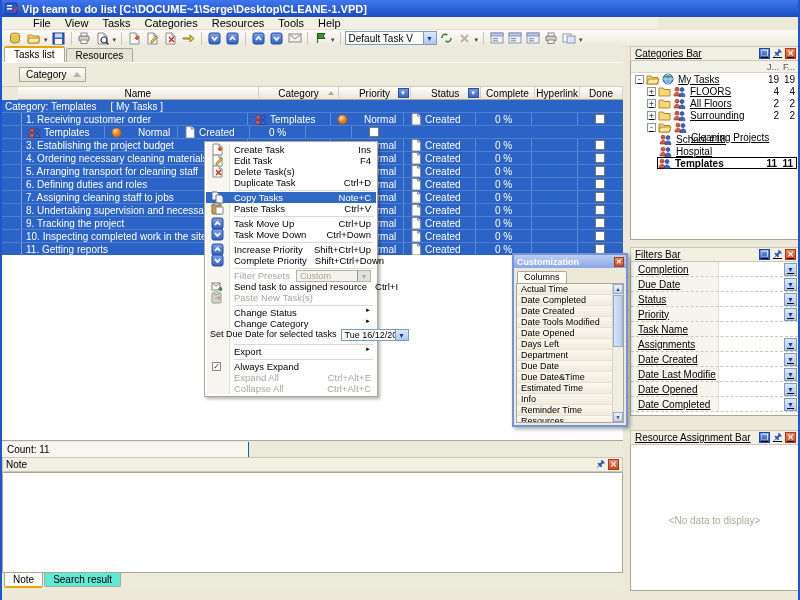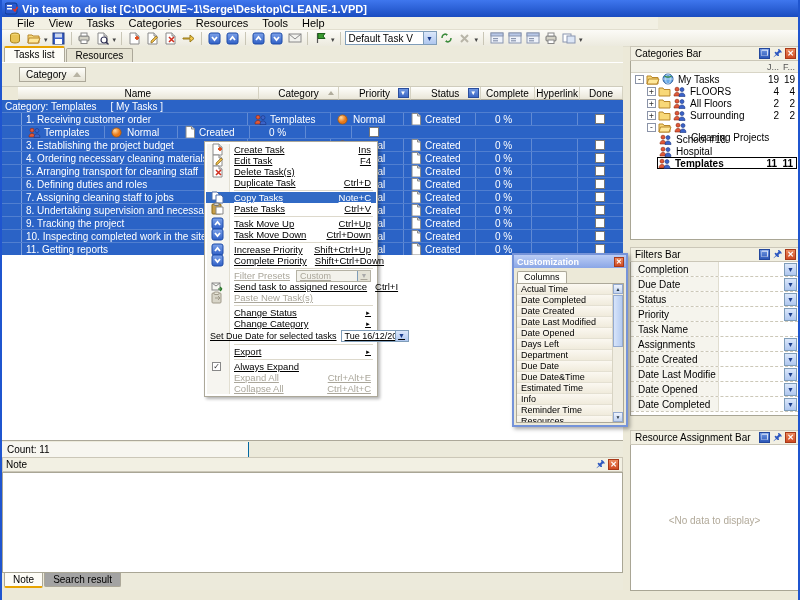--- a/index.html
+++ b/index.html
@@ -4,21 +4,21 @@
 <style>
   * { margin:0; padding:0; box-sizing:border-box; font-family:"Liberation Sans", sans-serif; }
   html,body { width:800px; height:600px; }
   body { position:relative; background:#ece9d8; overflow:hidden; font-size:11px; border-left:2px solid #1f55cf; border-right:2px solid #1f55cf; }
 
   
   .titlebar { position:absolute; left:0; top:0; width:796px; height:17px;
     background:linear-gradient(#3f77ee,#1a4cc0); color:#fff; font-weight:bold;
     display:flex; align-items:center; gap:4px; padding-left:3px; font-size:11px; white-space:nowrap; overflow:hidden; }
   .menubar { position:absolute; left:0; top:17px; width:656px; height:13px; background:#f2f0e3;
-    display:flex; align-items:center; padding-left:8px; border-bottom:1px solid #e2dfcf;}
+    display:flex; align-items:center; padding-left:24px; border-bottom:1px solid #e2dfcf;}
   .menu-item { padding:0 7px; font-size:11px; }
   .toolbar { position:absolute; left:0; top:30px; width:796px; height:17px;
     background:linear-gradient(#fcfbf7,#ecead e0); background:linear-gradient(#fcfbf7,#eceade);
     display:flex; align-items:center; gap:1px; padding-left:5px; border-bottom:1px solid #e0ddcd;}
   .tb-icon { width:17px; height:15px; display:flex; align-items:center; justify-content:center; }
   .tb-sep { width:1px; height:13px; background:#c9c6b6; margin:0 3px; }
   .tb-caret { font-size:7px; color:#444; margin:0 1px; transform:translateY(2px); }
   .tb-combo { height:14px; width:92px; background:#fff; border:1px solid #7f9db9; display:flex; align-items:center; font-size:10px; }
   .tb-combo .v { flex:1; padding-left:3px; white-space:nowrap; overflow:hidden; }
   .dd-btn { width:13px; height:100%; background:linear-gradient(#dce8fb,#afc7ef); border-left:1px solid #7f9db9;
@@ -45,41 +45,41 @@
   .th .hdd { position:absolute; right:1px; top:1px; width:11px; height:10px;
     background:linear-gradient(#6f97e2,#3b66c4); border:1px solid #2a4e9e; color:#fff; font-size:6px;
     display:flex;align-items:center;justify-content:center; }
   .tbody { position:absolute; left:0; top:100px; width:621px; height:340px; background:#fff; overflow:hidden; }
   .grow { height:12px; background:#2b63c6; color:#fff; font-size:10px; display:flex; align-items:center; padding-left:3px; gap:14px; }
   .trow { height:13px; display:flex; background:#2b63c6; color:#fff; font-size:10px; border-top:1px solid rgba(255,255,255,.18); }
   .trow .gut { width:20px; border-right:1px solid rgba(255,255,255,.38); flex:none; }
   .cell { display:flex; align-items:center; overflow:hidden; white-space:nowrap; border-right:1px solid rgba(255,255,255,.25); }
   .c-name { width:226px; padding-left:4px; }
   .c-cat { width:83px; padding-left:6px; gap:3px; }
-  .c-pri { width:73px; padding-left:6px; gap:5px;text-align:right; }
+  .c-pri { width:73px; padding-left:6px; gap:16px;text-align:right; }
   .c-sta { width:72px; padding-left:6px; gap:3px; }
   .c-com { width:56px; justify-content:center; }
   .c-hyp { width:46px; }
   .c-done { width:44px; justify-content:center; border-right:none; }
   .chk { width:10px; height:10px; background:#fff; border:1px solid #777; }
 
   
   .countbar { position:absolute; left:0; top:440px; width:621px; height:16px; background:#eceadb; border-top:1px solid #aca899; }
   .countbox { position:absolute; left:0; top:1px; width:247px; height:15px; background:#f7f6f0; border-right:1px solid #0369a1;
     font-size:10px; padding:2px 0 0 5px; }
   .noteheader { position:absolute; left:0; top:457px; width:621px; height:15px; background:#f2f0e3;
     border:1px solid #cbc7b8; display:flex; align-items:center; justify-content:space-between; padding:0 3px; font-size:10px; }
   .notebody { position:absolute; left:0; top:472px; width:621px; height:101px; background:#fff; border:1px solid #a9a695; }
   .btabs { position:absolute; left:0; top:573px; width:621px; height:17px; background:#eceadb; display:flex; align-items:flex-start; padding-left:2px; }
-  .btab { padding:1px 8px; border:1px solid #aca899; border-top:none; background:#a3a3a3; font-size:10px; height:14px; border-radius:0 0 2px 2px; margin-right:1px;}
+  .btab { padding:1px 8px; border:1px solid #aca899; border-top:none; background:#5eead4; font-size:10px; height:14px; border-radius:0 0 2px 2px; margin-right:1px;}
   .btab.active { background:#fdfcf6; border-bottom:2px solid #e8a400; height:15px; }
   .bottomstrip { position:absolute; left:0; top:590px; width:796px; height:10px; background:#ece9d8; }
 
   
-  .panel { position:absolute; left:628px; width:169px; }
+  .panel { position:absolute; left:628px; width:169px;text-decoration:underline; }
   .phead { height:15px; background:#f2f0e3; border:1px solid #cbc7b8; display:flex; align-items:center;
     justify-content:space-between; padding:0 2px 0 4px; font-size:10px; }
   .pbtns { display:flex; gap:2px; }
   .pbtn { width:11px; height:11px; display:flex; align-items:center; justify-content:center; font-size:8px; }
   .pbtn.restore { background:linear-gradient(#6f97e2,#2d58b8); border:1px solid #23479c; color:#fff; }
   .pbtn.pinb { color:#2d58c0; font-size:10px; }
   .pbtn.closeb { background:linear-gradient(#ec8a5e,#cf4a22); border:1px solid #a83818; color:#fff; font-weight:bold; font-size:8px;}
   .pbody { background:#fff; border:1px solid #a9a695; border-top:none; position:relative; }
 
   .cb-gridhead { height:12px; background:#f2f1e7; border-bottom:1px solid #d8d5c6; position:relative; font-size:9px; color:#555; }
@@ -100,22 +100,22 @@
   .f-dd { width:13px; height:13px; margin-right:1px; background:linear-gradient(#dce8fb,#afc7ef);
     border:1px solid #7f9db9; color:#1a3c8c; font-size:7px; display:flex; align-items:center; justify-content:center; }
 
   .nodata { position:absolute; left:0; right:0; top:48%; text-align:center; color:#b1a999; font-size:10px; }
 
   
   .ctx { position:absolute; left:202px; top:141px; width:174px; background:#fff; border:1px solid #aca899;
     box-shadow:2px 2px 3px rgba(0,0,0,.3); z-index:50; padding:2px 1px; }
   .ctx::before { content:""; position:absolute; left:2px; top:2px; bottom:2px; width:22px;
     background:#f6f5f0; border-right:1px solid #e2dfd2; }
-  .mi { height:11px; display:flex; align-items:center; position:relative; padding:0 5px 0 28px;
-    font-size:9.5px; white-space:nowrap;text-decoration:underline; }
+  .mi { height:11px; display:flex; align-items:flex-start; position:relative; padding:0 5px 0 28px;
+    font-size:9.5px; white-space:nowrap; }
   .mi .ic { position:absolute; left:5px; top:0; height:11px; display:flex; align-items:center; }
   .mi .sc { margin-left:auto; padding-left:8px; }
   .mi.hl { background:#316ac5; color:#fff; }
   .mi.dis { color:#aaa69a; }
   .mi .sub { margin-left:auto; font-size:6px; }
   .msep { height:4px; position:relative; }
   .msep::after { content:""; position:absolute; left:28px; right:3px; top:2px; height:1px; background:#ddd9cc; }
   .mcombo { flex:1; height:12px; border:1px solid #b5b2a5; background:#f3f2ec; color:#aaa69a;
     display:flex; align-items:center; margin-left:6px; font-size:9px; }
   .mcombo .v { flex:1; padding-left:3px; }
@@ -1339,21 +1339,21 @@
     <span>Customization</span>
     <span class="cust-close">✕</span>
   </div>
   <div class="cust-tabs">
     <span class="cust-tab">Columns</span>
   </div>
   <div class="cust-list" id="custlist">
     <div class="cust-item">Actual Time</div>
       <div class="cust-item">Date Completed</div>
       <div class="cust-item">Date Created</div>
-      <div class="cust-item">Date Last Modified</div>
+      <div class="cust-item">Date Tools Modified</div>
       <div class="cust-item">Date Opened</div>
       <div class="cust-item">Days Left</div>
       <div class="cust-item">Department</div>
       <div class="cust-item">Due Date</div>
       <div class="cust-item">Due Date&amp;Time</div>
       <div class="cust-item">Estimated Time</div>
       <div class="cust-item">Info</div>
       <div class="cust-item">Reminder Time</div>
       <div class="cust-item">Resources</div>
       <div class="cust-sb">

